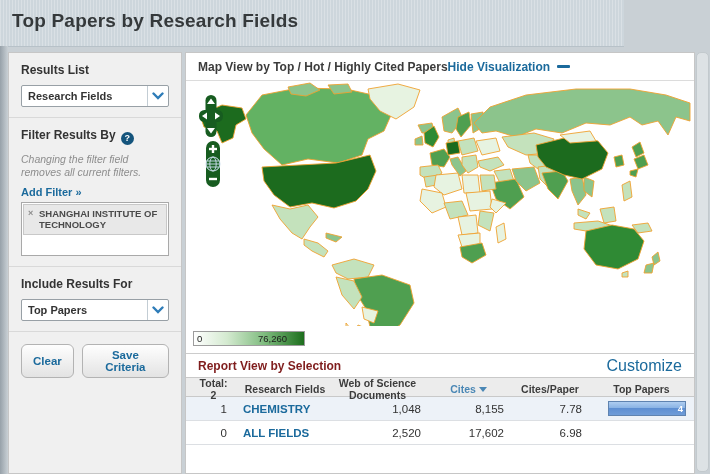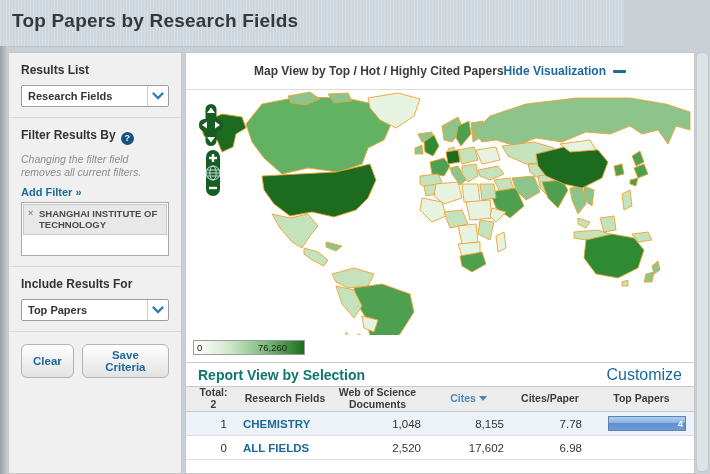--- a/index.html
+++ b/index.html
@@ -65,21 +65,21 @@
     font-size:11.5px;font-weight:bold;color:var(--link,#1b6a9c);
     padding:4px 11px;cursor:pointer;font-family:inherit;
   }
 
   
   .main{
     position:absolute;left:185px;top:52px;width:510px;bottom:0;
     background:#fff;border:1px solid #c6c6c6;box-sizing:border-box;
   }
   .panel-header{
-    height:37px;display:flex;justify-content:center;align-items:center;
+    height:28px;display:flex;justify-content:flex-start;align-items:center;
     padding:0 12px;border-bottom:1px solid #dcdcdc;box-sizing:border-box;
   }
   .panel-title{font-size:12px;font-weight:bold;color:#3c3c3c;}
   .hide-link{font-size:12px;font-weight:bold;color:var(--link,#1b6a9c);cursor:pointer;display:flex;align-items:center;}
   .minus-ic{display:inline-block;width:13px;height:3px;background:var(--link,#1b6a9c);margin-left:7px;border-radius:1px;}
 
   .map-area{position:relative;height:272px;background:#fff;}
   .worldmap{position:absolute;left:0;top:0;}
   .worldmap path{stroke:var(--map_border,#efa230);stroke-width:.9;stroke-linejoin:round;}
   .mg1{fill:var(--map_g1,#e7f3e1);} .mg2{fill:var(--map_g2,#c4e2bc);}
@@ -93,27 +93,27 @@
     border:1px solid #9c9c9c;
     background:linear-gradient(to right,#ffffff,#d4ead0 30%,#7cba7c 65%,var(--legend_end,#1d6e1d) 100%);
   }
   .legend .lmin{position:absolute;left:3px;top:1px;font-size:9.5px;color:#1c1c1c;}
   .legend .lmax{position:absolute;right:17px;top:1px;font-size:9.5px;color:#1c1c1c;}
 
   .report-header{
     height:24px;display:flex;justify-content:space-between;align-items:center;
     padding:0 12px;border-top:1px solid #ccc;box-sizing:border-box;
   }
-  .report-title{font-size:14px;font-weight:bold;color:#0f766e;}
+  .report-title{font-size:12px;font-weight:bold;color:#7f1d1d;}
   .customize{font-size:16px;font-weight:normal;color:var(--link,#1b6a9c);cursor:pointer;}
 
   .tbl-head{
     display:grid;grid-template-columns:55px 88px 97px 85px 78px 1fr;
     background:#ececec;border-top:1px solid #c9c9c9;border-bottom:1px solid #c9c9c9;
-    height:26px;align-items:center;box-sizing:border-box;
+    height:20px;align-items:center;box-sizing:border-box;
     font-size:10.5px;font-weight:bold;color:#3c3c3c;text-align:center;line-height:1.1;
   }
   .tbl-head .cites-h{color:#4a87b5;cursor:pointer;}
   .tri-down{display:inline-block;width:0;height:0;border-left:4px solid transparent;
     border-right:4px solid transparent;border-top:5px solid #4a87b5;margin-left:3px;vertical-align:1px;}
   .tbl-row{
     display:grid;grid-template-columns:55px 88px 97px 85px 78px 1fr;
     height:24px;align-items:center;border-bottom:1px solid #dcdfe3;
     font-size:11.5px;color:#333;box-sizing:border-box;background:#fff;
   }

